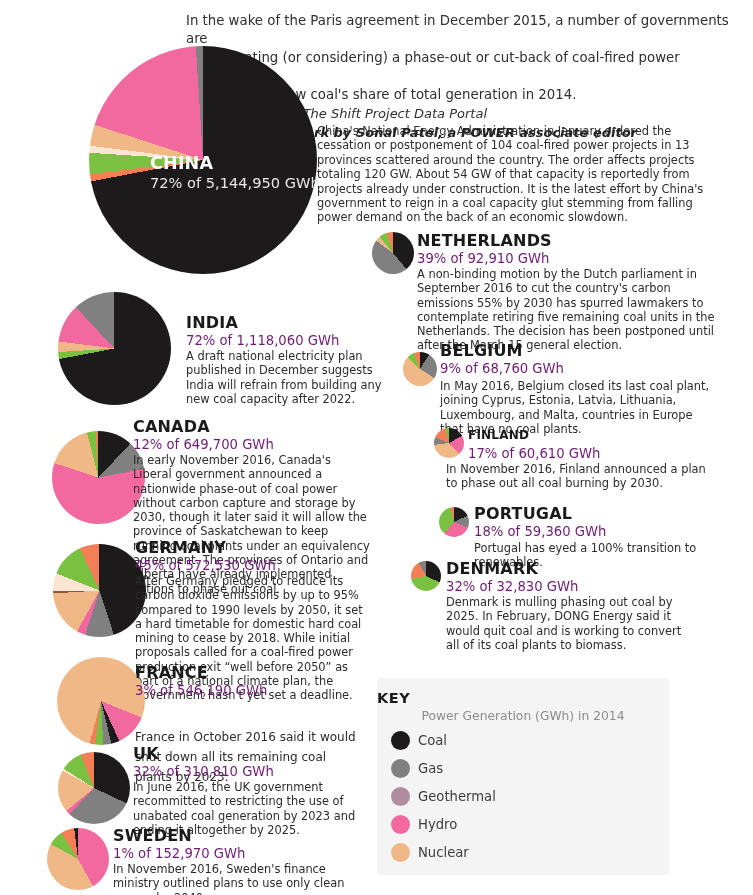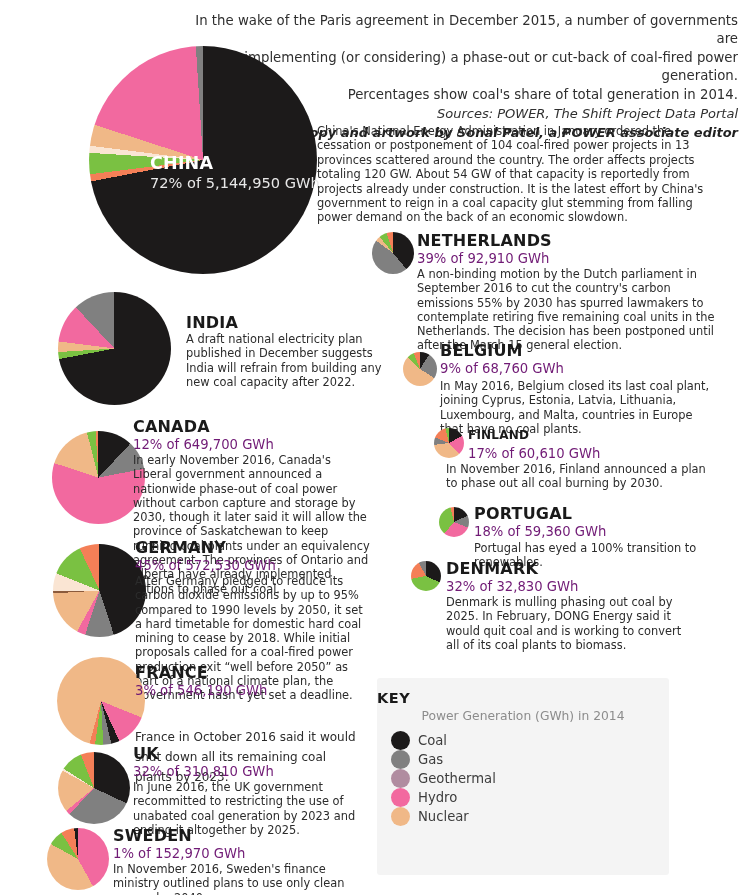--- a/index.html
+++ b/index.html
@@ -9,21 +9,21 @@
     font-family: "DejaVu Sans", "Liberation Sans", sans-serif;
     color: #3a3a3a;
     position: relative;
     overflow: hidden;
   }
   .wrap { position: relative; width: 753px; height: 895px; }
 
   
   .header {
     position: absolute; left: 186px; top: 12px; width: 552px;
-    text-align: right;
+    text-align: left;
   }
   .header-line {
     font-size: 13.3px; line-height: 18.4px; color: #2f2f2f;
   }
   .header-src {
     font-size: 13px; line-height: 18px; font-style: italic; color: #2f2f2f;
     margin-top: 1px;
   }
   .header-credit {
     font-size: 13px; line-height: 18px; font-style: italic; font-weight: bold;
@@ -62,21 +62,21 @@
   }
   #key-title {
     text-align: left; font-weight: bold; font-size: 14.5px; color: #1a1a1a;
     margin-top: 12px; letter-spacing: .5px;
   }
   #key-sub {
     text-align: center; font-size: 12.3px; color: #8c8c8c; margin-top: 3px;
   }
   .key-cols { display: flex; margin-top: 8px; padding: 0 14px; }
   .key-col { display: flex; flex-direction: column; }
-  .key-col.left { width: 125px; }
+  .key-col.left { width: 125px; gap: 9px; }
   .key-col.right { width: 155px; gap: 14px; padding-top: 21px; }
   .key-item { display: flex; align-items: center; gap: 8px; }
   .key-dot { width: 19px; height: 19px; border-radius: 50%; flex: none; }
   .key-label { font-size: 13.2px; color: #3d3d3d; }
 </style>
 </head>
 <body>
 
 <div class="wrap">
 
@@ -91,20 +91,21 @@
   <div class="pie" id="pie-china" style="left: 89px; top: 46px; width: 228px; height: 228px; background: conic-gradient(rgb(28, 26, 26) 0deg, rgb(28, 26, 26) 259.2deg, rgb(244, 127, 87) 259.2deg, rgb(244, 127, 87) 262.8deg, rgb(122, 193, 66) 262.8deg, rgb(122, 193, 66) 273.6deg, rgb(250, 229, 211) 273.6deg, rgb(250, 229, 211) 277.2deg, rgb(240, 184, 135) 277.2deg, rgb(240, 184, 135) 288deg, rgb(242, 105, 159) 288deg, rgb(242, 105, 159) 356.4deg, rgb(128, 128, 128) 356.4deg, rgb(128, 128, 128) 360deg);"></div>
   <div id="china-label">
     <div class="country-name">CHINA</div>
     <div class="country-sub">72% of 5,144,950 GWh</div>
   </div>
   <div id="china-desc">China's National Energy Administration in January ordered the cessation or postponement of 104 coal-fired power projects in 13 provinces scattered around the country. The order affects projects totaling 120 GW. About 54 GW of that capacity is reportedly from projects already under construction. It is the latest effort by China's government to reign in a coal capacity glut stemming from falling power demand on the back of an economic slowdown.</div>
 
   <div class="pie" id="pie-india" style="left: 58px; top: 292px; width: 113px; height: 113px; background: conic-gradient(rgb(28, 26, 26) 0deg, rgb(28, 26, 26) 259.2deg, rgb(122, 193, 66) 259.2deg, rgb(122, 193, 66) 266.4deg, rgb(240, 184, 135) 266.4deg, rgb(240, 184, 135) 277.2deg, rgb(242, 105, 159) 277.2deg, rgb(242, 105, 159) 316.8deg, rgb(128, 128, 128) 316.8deg, rgb(128, 128, 128) 360deg);"></div>
   <div class="blk" style="left:186px; top:313px; width:230px;">
     <div class="country-name" style="font-size:16px; line-height:19px;">INDIA</div>
+    <div class="country-sub" style="font-size:13.2px; line-height:17px;">72% of 1,118,060 GWh</div>
     <div class="country-desc" style="font-size:11.4px; line-height:14.3px; width:214px;">A draft national electricity plan published in December suggests India will refrain from building any new coal capacity after 2022.</div>
   </div>
 
   <div class="pie" id="pie-canada" style="left: 52px; top: 431px; width: 93px; height: 93px; background: conic-gradient(rgb(28, 26, 26) 0deg, rgb(28, 26, 26) 43.2deg, rgb(128, 128, 128) 43.2deg, rgb(128, 128, 128) 79.2deg, rgb(242, 105, 159) 79.2deg, rgb(242, 105, 159) 288deg, rgb(240, 184, 135) 288deg, rgb(240, 184, 135) 345.6deg, rgb(122, 193, 66) 345.6deg, rgb(122, 193, 66) 356.4deg, rgb(244, 127, 87) 356.4deg, rgb(244, 127, 87) 360deg);"></div>
   <div class="blk" style="left:133px; top:417px; width:250px;">
     <div class="country-name" style="font-size:16px; line-height:19px;">CANADA</div>
     <div class="country-sub" style="font-size:13.2px; line-height:17px;">12% of 649,700 GWh</div>
     <div class="country-desc" style="font-size:11.4px; line-height:14.3px; width:239px;">In early November 2016, Canada's Liberal government announced a nationwide phase-out of coal power without carbon capture and storage by 2030, though it later said it will allow the province of Saskatchewan to keep running coal plants under an equivalency agreement. The provinces of Ontario and Alberta have already implemented actions to phase out coal.</div>
   </div>
 

